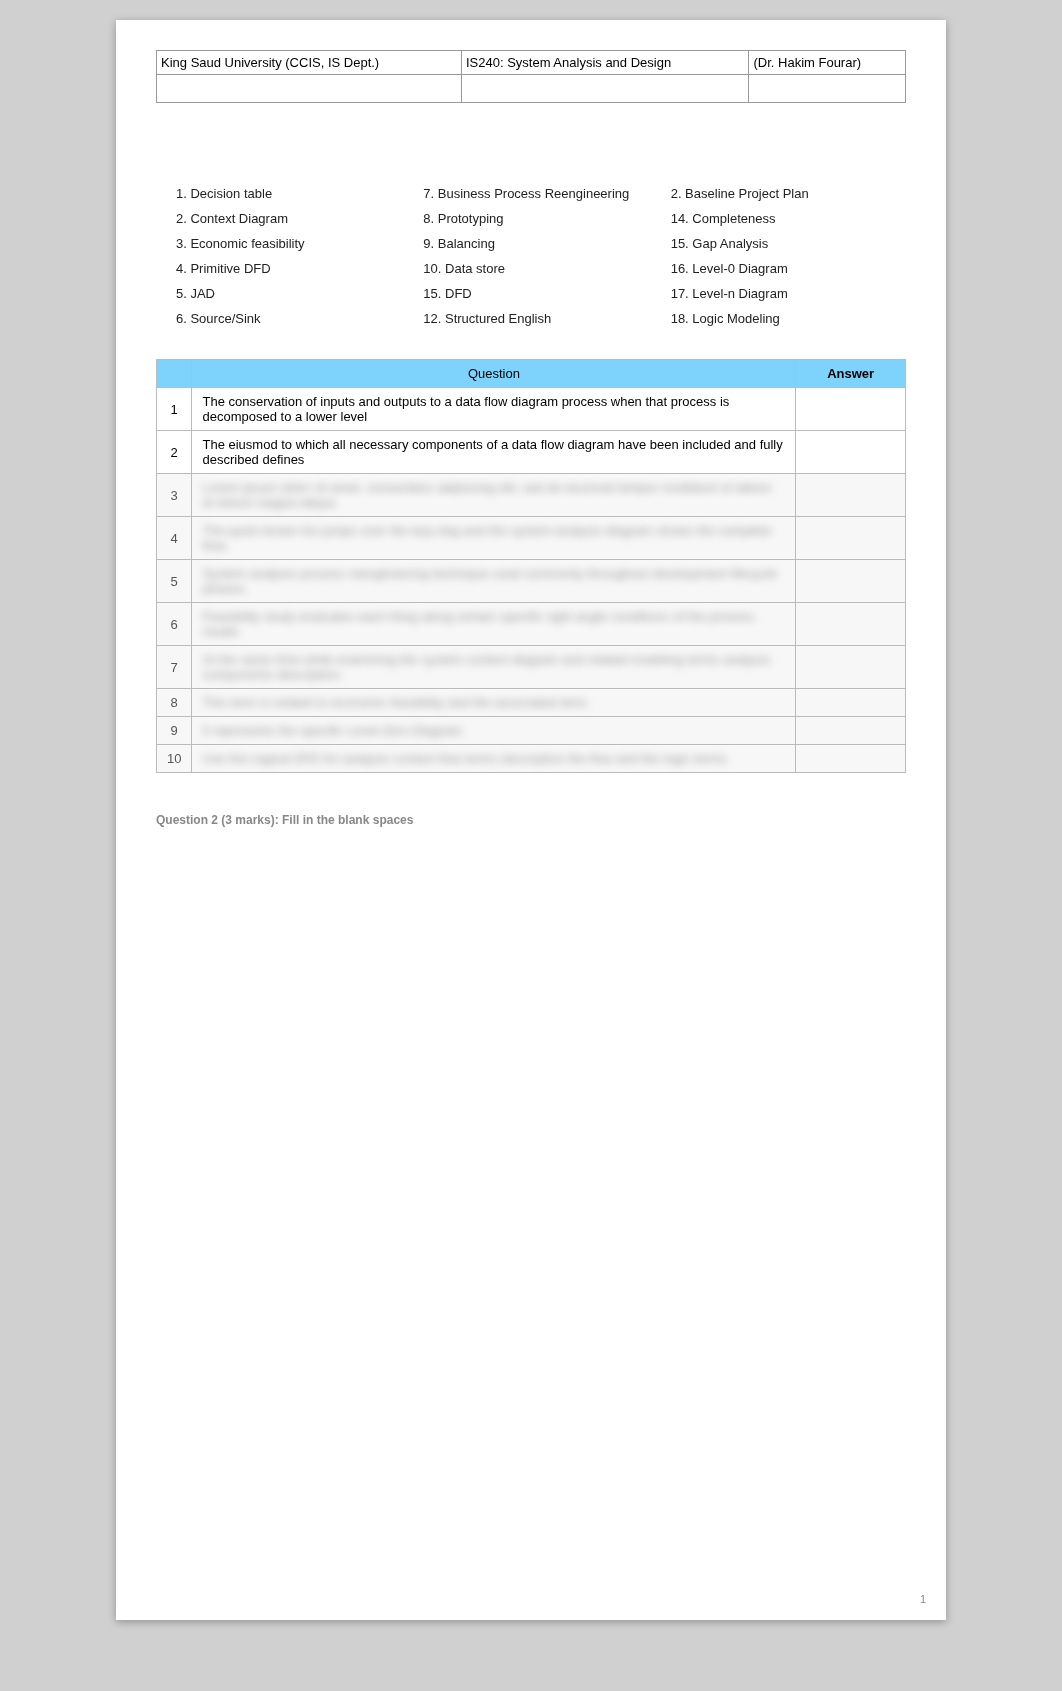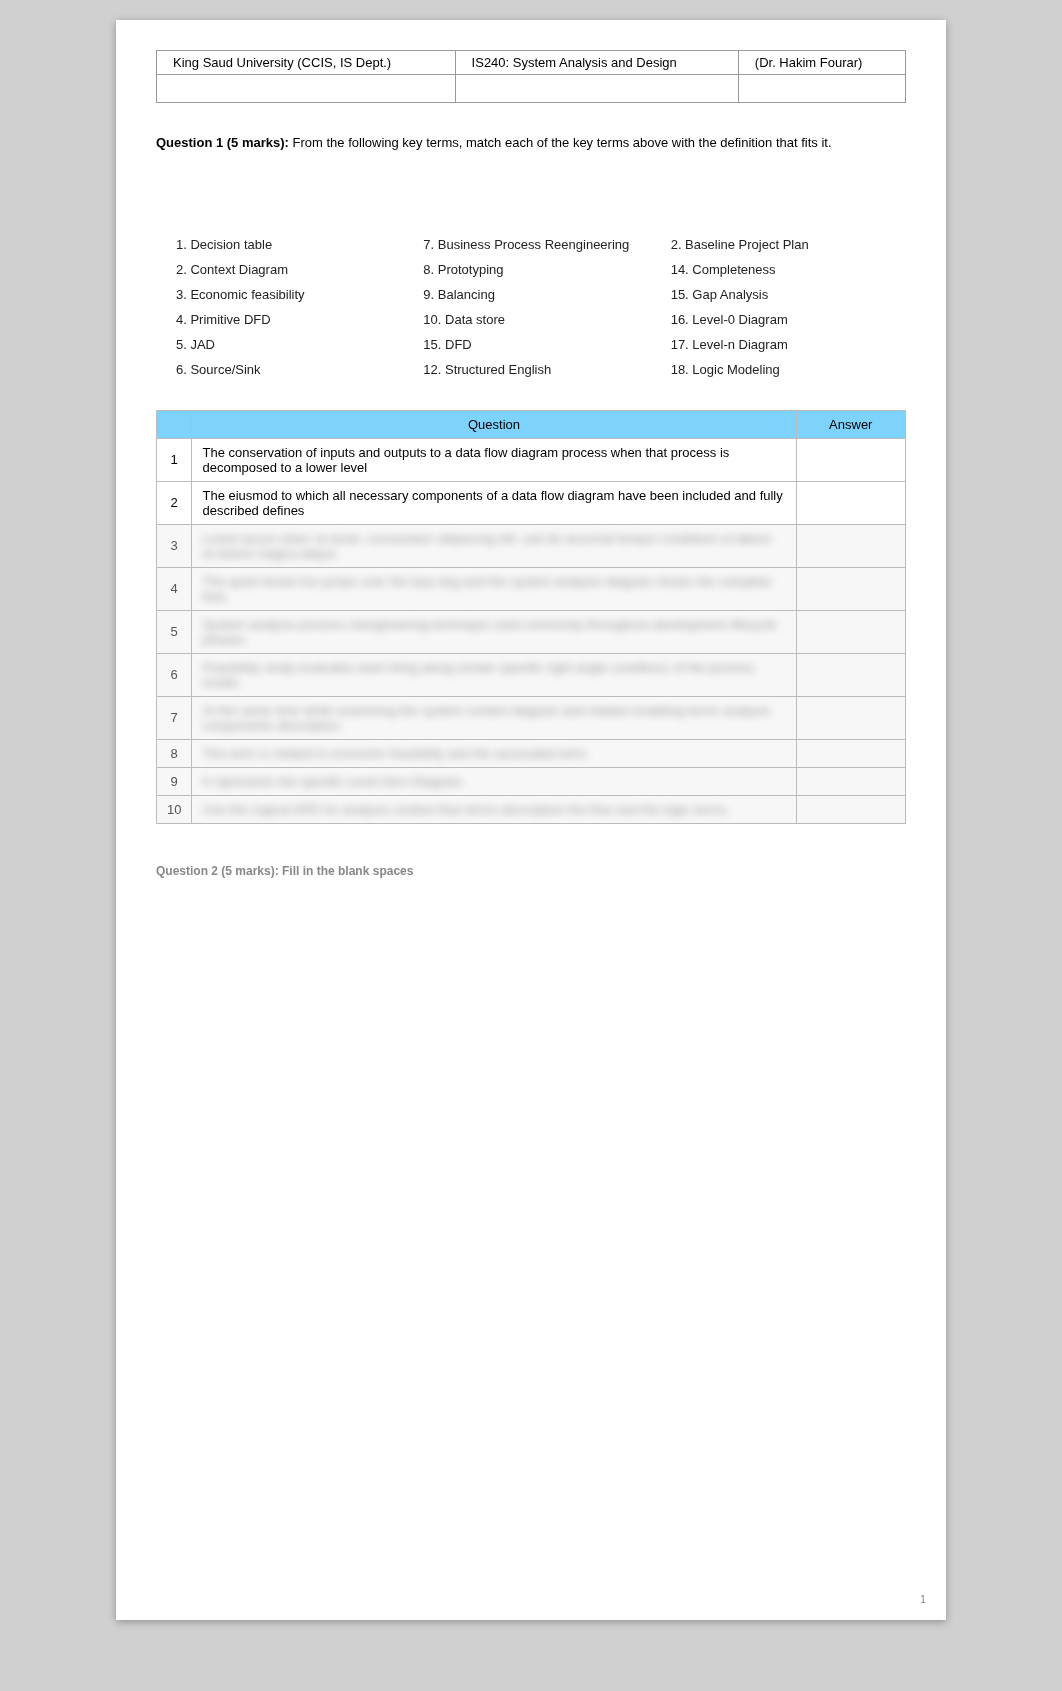--- a/index.html
+++ b/index.html
@@ -20,21 +20,21 @@
       position: relative;
     }
     .header-table {
       width: 100%;
       border-collapse: collapse;
       border: 1px solid #999;
       margin-bottom: 6px;
     }
     .header-table td, .header-table th {
       border: 1px solid #999;
-      padding: 4px 16px;
+      padding: 4px 4px;
       font-size: 13px;
     }
     .header-top-row td {
       border-bottom: 1px solid #999;
     }
     .student-row th {
       text-align: center;
       font-weight: normal;
       background: #f5f5f5;
       border-bottom: 1px solid #999;
@@ -81,20 +81,21 @@
       font-weight: normal;
       font-size: 13px;
     }
     .answer-table th.question-col {
       text-align: center;
       width: 85%;
     }
     .answer-table th.answer-col {
       text-align: center;
       width: 15%;
+      font-weight: bold;
     }
     .answer-table td {
       border: 1px solid #bbb;
       padding: 6px 10px;
       font-size: 13px;
       vertical-align: top;
     }
     .answer-table td.num-cell {
       text-align: center;
       width: 40px;
@@ -140,25 +141,20 @@
         <td>(Dr. Hakim Fourar)</td>
       </tr>
       <tr class="student-data-row">
         <td></td>
         <td></td>
         <td></td>
       </tr>
     </tbody>
   </table>
 
-  <div class="question-section">
-    <p class="question-title">
-      <span class="bold">Question 1 (5 marks):</span><span>  From the following key terms, match each of the key terms above with the definition that fits it.</span>
-    </p>
-  </div>
 
   <div class="terms-grid" id="terms-grid">
   <div class="term-item">1. Decision table</div>
       <div class="term-item">7. Business Process Reengineering</div>
       <div class="term-item">2. Baseline Project Plan</div>
       <div class="term-item">2. Context Diagram</div>
       <div class="term-item">8. Prototyping</div>
       <div class="term-item">14. Completeness</div>
       <div class="term-item">3. Economic feasibility</div>
       <div class="term-item">9. Balancing</div>
@@ -230,17 +226,17 @@
         </tr>
         <tr class="blurred-row">
           <td class="num-cell">10</td>
           <td>Use this logical DFD for analysis context flow terms description the flow and the logic terms.</td>
           <td class="answer-cell"></td>
         </tr>
       </tbody>
   </table>
 
   <div class="footer-note">
-    <span>Question 2 (5 marks):  Fill in the blank spaces</span>
+    <span>Question 2 (3 marks):  Fill in the blank spaces</span>
   </div>
 
   <div class="page-number">1</div>
 </div>
 
 </body></html>

